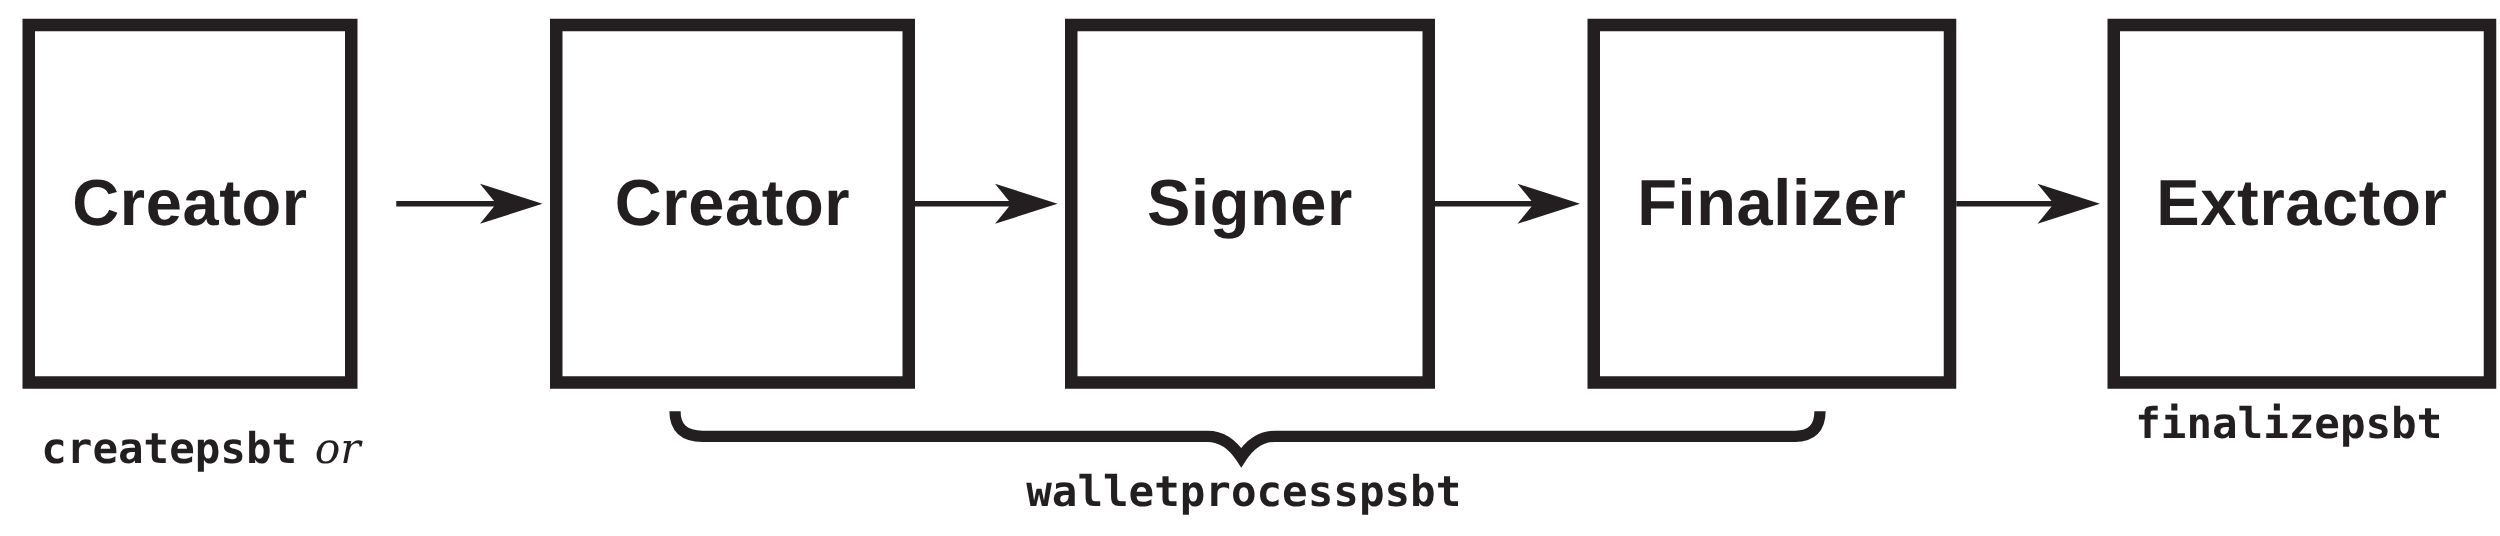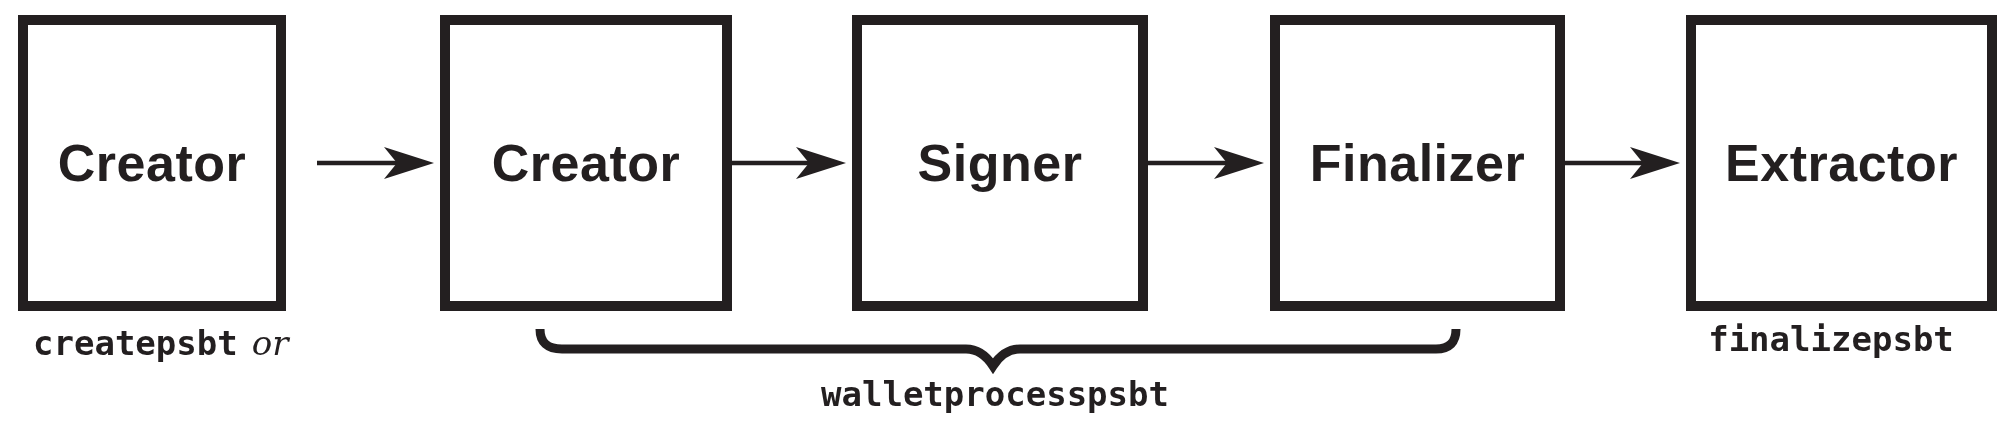--- a/index.html
+++ b/index.html
@@ -64,21 +64,21 @@
   }
   .caption .conj {
     font-family: "DejaVu Serif", serif;
     font-style: italic;
     font-weight: 400;
     font-size: 34px;
     margin-left: 14px;
   }
   .caption-creator {
     left: 33px;
-    top: 321px;
+    top: 337px;
     text-align: right;
   }
   .caption-wallet {
     left: 995px;
     top: 372px;
     transform: translateX(-50%);
     text-align: right;
   }
   .caption-extractor {
     left: 1831px;

